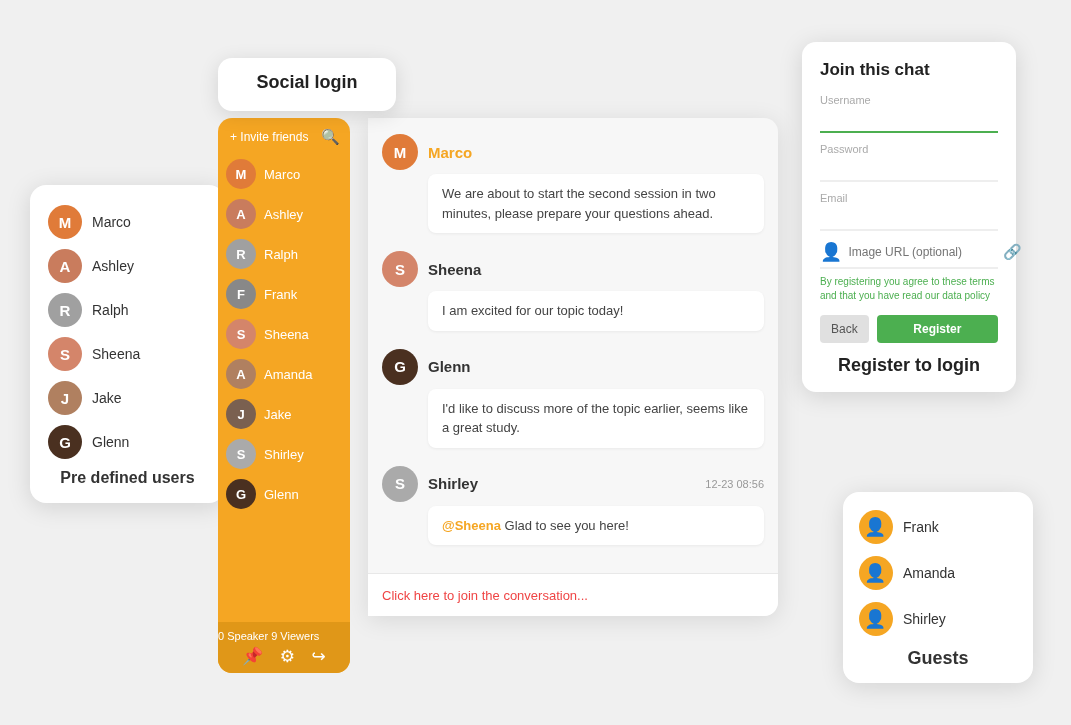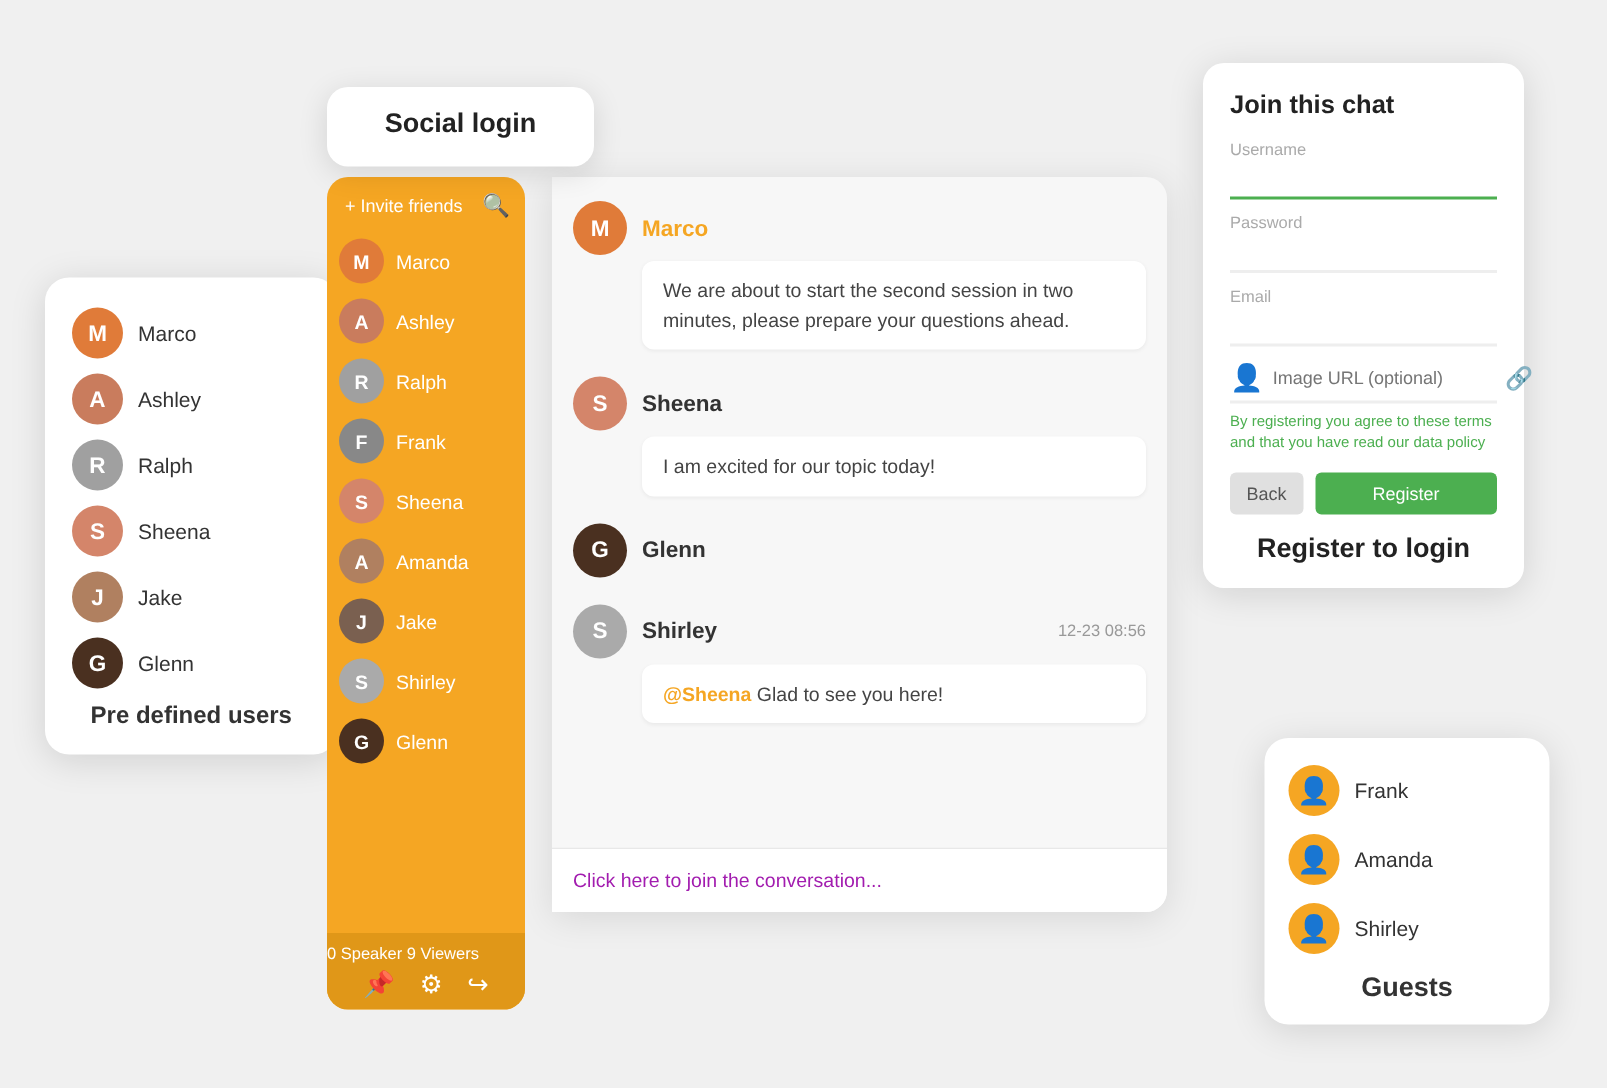--- a/index.html
+++ b/index.html
@@ -231,21 +231,21 @@
       font-weight: 600;
     }
     .chat-input-area {
       border-top: 1px solid #e8e8e8;
       padding: 12px 14px;
       background: #fff;
       border-radius: 0 0 14px 0;
     }
     .chat-input-placeholder {
       font-size: 13px;
-      color: #a21caf;
+      color: #ef4444;
     }
 
     
     .panel-join {
       position: absolute;
       right: 55px;
       top: 42px;
       width: 214px;
       background: #fff;
       border-radius: 14px;
@@ -322,21 +322,21 @@
     }
     .btn-register {
       flex: 2;
       background: #4caf50;
       color: #fff;
       border: none;
       border-radius: 4px;
       padding: 7px 12px;
       font-size: 12px;
       cursor: pointer;
-      font-weight: 400;
+      font-weight: 700;
     }
     .join-register-label {
       text-align: center;
       font-size: 18px;
       color: #222;
       font-weight: 600;
     }
 
     
     .panel-guests {
@@ -487,20 +487,21 @@
         <span class="chat-msg-name">Sheena</span>
       </div>
       <div class="chat-bubble">I am excited for our topic today!</div>
     </div>
 
     <div class="chat-msg">
       <div class="chat-msg-header">
         <div class="chat-msg-avatar" style="background:#4a3020">G</div>
         <span class="chat-msg-name">Glenn</span>
       </div>
+      <div class="chat-bubble">I'd like to discuss more of the topic earlier, seems like a great study.</div>
     </div>
 
     <div class="chat-msg">
       <div class="chat-msg-header">
         <div class="chat-msg-avatar" style="background:#aaa">S</div>
         <span class="chat-msg-name">Shirley</span>
         <span class="chat-msg-time">12-23 08:56</span>
       </div>
       <div class="chat-bubble">
         <span class="mention">@Sheena</span><span> Glad to see you here!</span>

